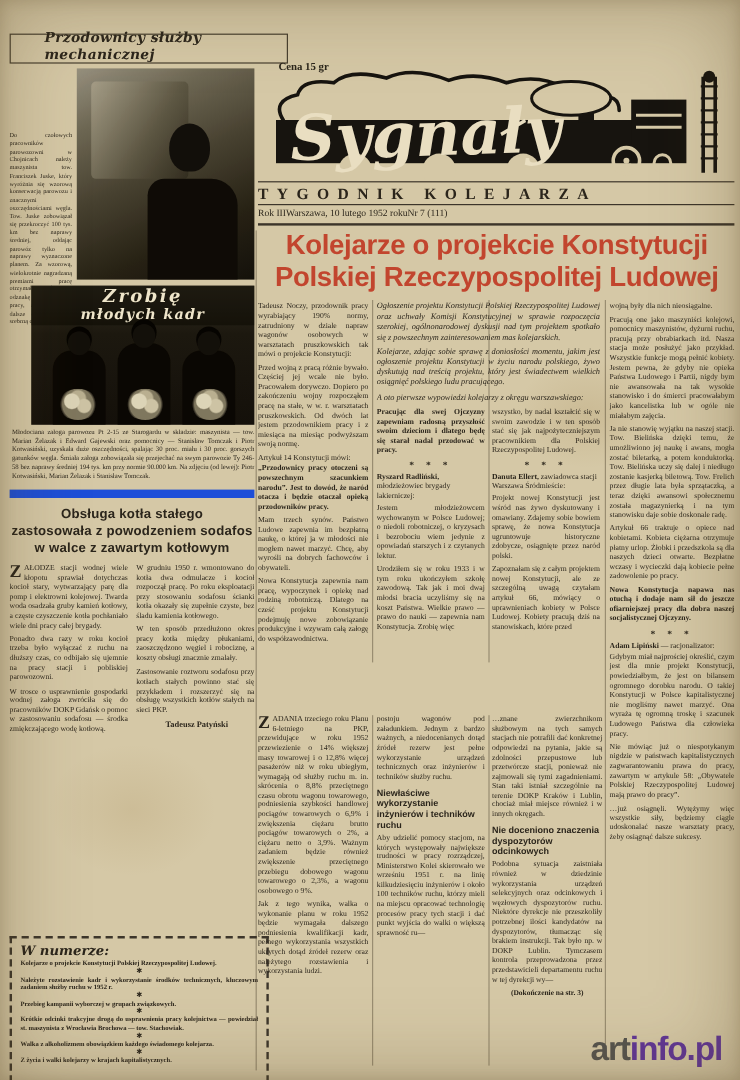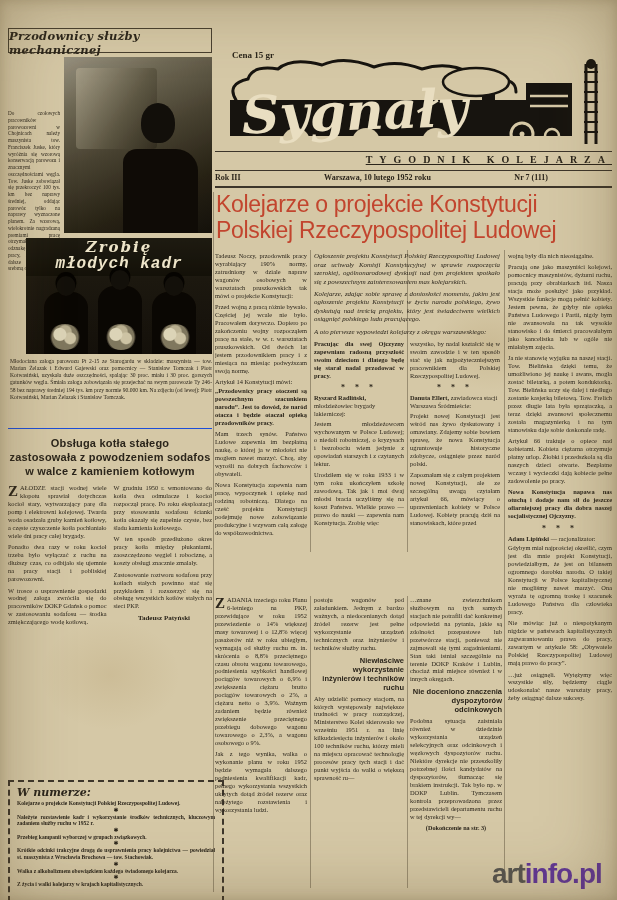--- a/index.html
+++ b/index.html
@@ -6,90 +6,90 @@
   .page{position:relative;width:617px;height:900px;background:#d5c8a6;
         font-family:"Liberation Serif",serif;color:#2b251b;overflow:hidden;}
   .page::after{content:"";position:absolute;inset:0;pointer-events:none;
         box-shadow:inset 0 0 70px rgba(92,72,34,.38), inset 0 0 12px rgba(92,72,34,.25);}
   .stain{position:absolute;pointer-events:none;border-radius:50%;}
   .rule{position:absolute;background:#3c352a;}
   .vrule{position:absolute;width:1px;background:rgba(55,45,25,.38);}
 
   
   .lead-box{position:absolute;left:8px;top:28px;width:202px;height:23px;
-        border:1.5px solid #473f2f;display:flex;align-items:flex-start;justify-content:center;}
+        border:1.5px solid #473f2f;display:flex;align-items:flex-end;justify-content:center;padding-left:28px;}
   .lead-box h1{margin:0;font-family:"DejaVu Serif",serif;font-style:italic;font-weight:bold;
         font-size:11.5px;letter-spacing:.3px;}
   .photo{position:absolute;overflow:hidden;filter:contrast(1.05);}
   .photo1{left:64px;top:57px;width:148px;height:176px;
         background:linear-gradient(155deg,#96907f 0%,#6e6855 22%,#4a4434 48%,#2b2619 75%,#191610 100%);}
   .ph-machine{position:absolute;left:8%;top:6%;width:55%;height:46%;
         background:linear-gradient(120deg,#aaa28c,#5d5744 60%,#332e21);border-radius:4px;opacity:.8;}
   .ph-head{position:absolute;border-radius:50% 50% 45% 45%;background:#171410;}
   .photo1 .ph-head{left:52%;top:26%;width:34px;height:40px;}
   .photo1 .ph-body{position:absolute;left:40%;top:52%;width:75px;height:90px;
         background:#14110c;border-radius:14px 22px 0 0;}
   .side-cap{position:absolute;left:8px;top:110px;width:52px;height:172px;
         font-size:5.2px;line-height:1.3;text-align:justify;overflow:hidden;}
   .photo2{left:26px;top:238px;width:186px;height:116px;
         background:linear-gradient(180deg,#3a3526 0%,#211d14 35%,#191510 100%);}
   .banner{position:absolute;left:0;top:0;width:100%;padding:2px 0 3px;
         background:rgba(16,14,10,.55);text-align:center;color:#e9e0c6;
         font-family:"DejaVu Serif",serif;font-style:italic;font-weight:bold;line-height:1.05;}
   .banner .b1{font-size:15px;letter-spacing:2px;}
-  .banner .b2{font-size:16px;letter-spacing:1px;font-family:Liberation Mono, monospace;}
+  .banner .b2{font-size:12px;letter-spacing:1px;}
   .person{position:absolute;bottom:0;width:44px;height:62px;background:#100d09;border-radius:16px 16px 0 0;}
   .person::before{content:"";position:absolute;left:50%;top:-16px;transform:translateX(-50%);
         width:19px;height:20px;border-radius:50%;background:#181510;box-shadow:0 -3px 0 1px #0c0a07;}
   .bouquet{position:absolute;bottom:4px;width:34px;height:26px;border-radius:50%;
         background:radial-gradient(circle at 35% 40%,#d8d0b4 0 22%,transparent 26%),
                    radial-gradient(circle at 65% 55%,#c9c0a2 0 20%,transparent 25%),
                    radial-gradient(circle at 50% 30%,#b6ad8f 0 24%,transparent 30%),
                    radial-gradient(circle,#7f7760 0 60%,transparent 70%);}
   .cap2{position:absolute;left:10px;top:358px;width:202px;height:66px;
         font-size:5.6px;line-height:1.28;text-align:justify;overflow:hidden;}
 
   
-  .boiler{position:absolute;left:8px;top:428px;width:204px;border-top:1px solid #1d4ed8;padding-top:8px;}
+  .boiler{position:absolute;left:8px;top:408px;width:204px;border-top:7px solid #1d4ed8;padding-top:8px;}
   .boiler h2{margin:0 0 6px;text-align:center;font-family:"Liberation Sans",sans-serif;
         font-weight:bold;font-size:11px;line-height:1.25;letter-spacing:.2px;}
   .boiler .cols{column-count:2;column-gap:7px;height:258px;overflow:hidden;}
   .p{font-size:6.4px;line-height:1.24;text-align:justify;margin:0 0 3.5px;}
   .initial{float:left;font-size:15px;line-height:12px;font-weight:bold;padding:1px 2px 0 0;}
   .sign{text-align:right;font-weight:bold;font-size:7px;margin-top:3px;padding-right:22px;}
 
   
   .numerze{position:absolute;left:8px;top:780px;width:198px;height:110px;
         border:2px dashed #3d362b;padding:4px 7px;overflow:hidden;}
   .numerze .label{font-family:"DejaVu Serif",serif;font-style:italic;font-weight:bold;font-size:11px;}
   .numerze .item{font-size:5.5px;line-height:1.2;font-weight:bold;text-align:justify;margin:1px 0;}
   .numerze .sep{text-align:center;font-size:6px;line-height:5px;margin:1px 0;}
 
   
   .price{position:absolute;left:232px;top:50px;font-weight:bold;font-size:9px;}
   .logo{position:absolute;left:226px;top:58px;width:386px;height:92px;}
-  .weekly{position:absolute;left:215px;top:154px;width:397px;text-align:right;
-        font-family:"Liberation Serif",serif;font-weight:bold;font-size:10px;letter-spacing:7px;text-decoration:underline;}
+  .weekly{position:absolute;left:215px;top:154px;width:397px;text-align:left;
+        font-family:"Liberation Serif",serif;font-weight:bold;font-size:13px;letter-spacing:7px;}
   .dateline{position:absolute;left:215px;top:173px;width:333px;display:flex;
-        justify-content:space-between;font-weight:bold;font-size:8px;}
-
-  
-  .headline-red{position:absolute;left:216px;top:191px;width:396px;text-align:left;
-        font-family:"Liberation Sans",sans-serif;font-weight:normal;color:#c2452e;
+        font-weight:normal;font-size:8px;}
+
+  
+  .headline-red{position:absolute;left:216px;top:191px;width:396px;text-align:center;
+        font-family:"Liberation Sans",sans-serif;font-weight:bold;color:#c2452e;
         font-size:23px;line-height:26px;letter-spacing:-.3px;}
   .col{position:absolute;overflow:hidden;}
   .intro{position:absolute;left:314px;top:252px;width:186px;height:84px;overflow:hidden;
         font-style:italic;font-size:6.9px;line-height:1.25;text-align:justify;}
   .intro .p{font-size:6.9px;font-style:italic;}
   .pull{font-weight:bold;}
   .star{text-align:center;font-weight:bold;font-size:8px;letter-spacing:4px;margin:2px 0;}
   .byline{font-size:6.4px;margin:0 0 2px;text-align:left;}
   .byline b{font-weight:bold;}
   .subhead{font-family:"Liberation Sans",sans-serif;font-weight:bold;font-size:7.5px;
-        text-align:right;line-height:1.2;margin:4px 0 3px;}
+        text-align:left;line-height:1.2;margin:4px 0 3px;}
   .cont-note{font-weight:bold;font-size:6.2px;text-align:center;margin-top:3px;}
 
   
   .mid-headline{position:absolute;left:215px;top:558px;width:290px;text-align:center;
         font-family:"Liberation Sans",sans-serif;font-weight:bold;font-size:11.5px;line-height:1.3;}
 
   
   .watermark{position:absolute;left:492px;top:858px;font-family:"Liberation Sans",sans-serif;
         font-weight:bold;font-size:28px;letter-spacing:-1px;opacity:.85;}
   .watermark .w1{color:#404040;}
@@ -125,21 +125,21 @@
     <div class="bouquet" style="left:22px;"></div>
     <div class="bouquet" style="left:78px;"></div>
     <div class="bouquet" style="left:132px;"></div>
   </div>
   <div class="cap2">Młodociana załoga parowozu Pt 2-15 ze Starogardu w składzie: maszynista — tow. Marian Żelazak i Edward Gajewski oraz pomocnicy — Stanisław Tomczak i Piotr Kotwasiński, uzyskała duże oszczędności, spalając 30 proc. miału i 30 proc. gorszych gatunków węgla. Śmiała załoga zobowiązała się przejechać na swym parowozie Ty 246-58 bez naprawy średniej 194 tys. km przy normie 90.000 km. Na zdjęciu (od lewej): Piotr Kotwasiński, Marian Żelazak i Stanisław Tomczak.</div>
 
   <div class="boiler">
     <h2>
       <span>Obsługa kotła stałego</span><br>
       <span>zastosowała z powodzeniem sodafos</span><br>
-      <span>w walce z kamieniem kotłowym</span>
+      <span>w walce z zawartym kotłowym</span>
     </h2>
     <div class="cols">
       <p class="p"><span class="initial">Z</span><span>AŁODZE stacji wodnej wiele kłopotu sprawiał dotychczas kocioł stary, wytwarzający parę dla pomp i elektrowni kolejowej. Twarda woda osadzała gruby kamień kotłowy, a częste czyszczenie kotła pochłaniało wiele dni pracy całej brygady.</span></p>
       <p class="p">Ponadto dwa razy w roku kocioł trzeba było wyłączać z ruchu na dłuższy czas, co odbijało się ujemnie na pracy stacji i pobliskiej parowozowni.</p>
       <p class="p">W trosce o usprawnienie gospodarki wodnej załoga zwróciła się do pracowników DOKP Gdańsk o pomoc w zastosowaniu sodafosu — środka zmiękczającego wodę kotłową.</p>
       <p class="p">W grudniu 1950 r. wmontowano do kotła dwa odmulacze i kocioł rozpoczął pracę. Po roku eksploatacji przy stosowaniu sodafosu ścianki kotła okazały się zupełnie czyste, bez śladu kamienia kotłowego.</p>
       <p class="p">W ten sposób przedłużono okres pracy kotła między płukaniami, zaoszczędzono węgiel i robociznę, a koszty obsługi znacznie zmalały.</p>
       <p class="p">Zastosowanie roztworu sodafosu przy kotłach stałych powinno stać się przykładem i rozszerzyć się na obsługę wszystkich kotłów stałych na sieci PKP.</p>
       <p class="sign">Tadeusz Patyński</p>
     </div>

